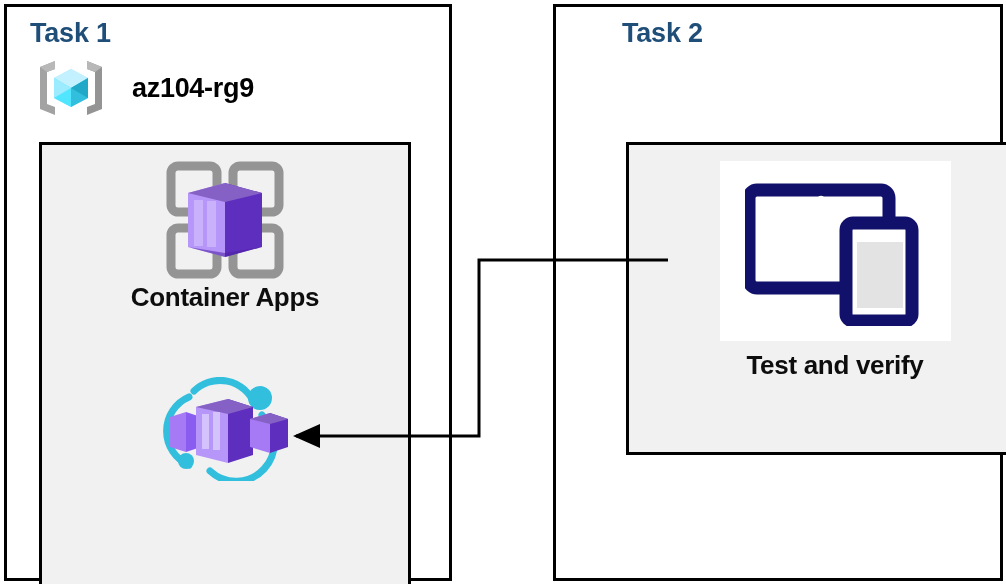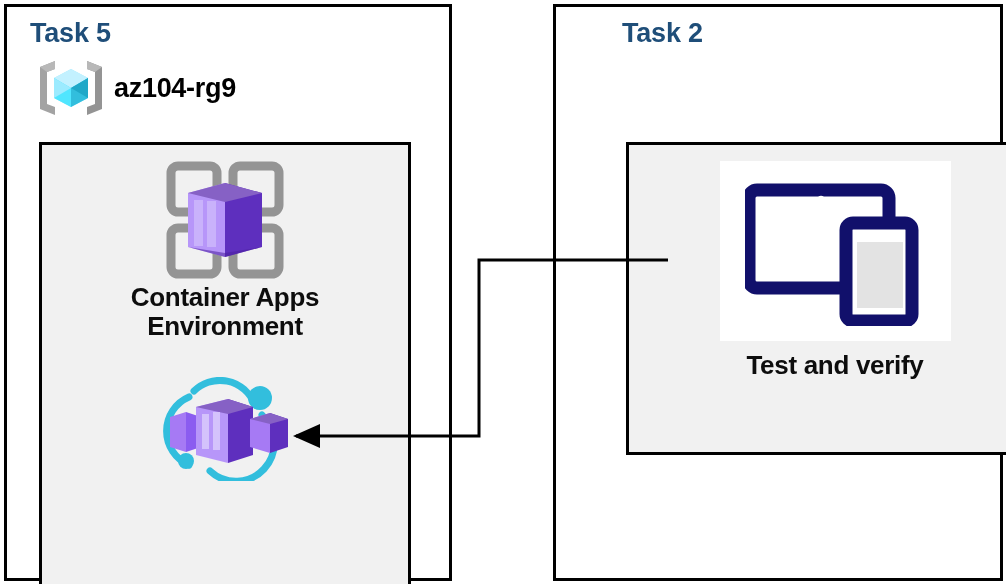--- a/index.html
+++ b/index.html
@@ -39,21 +39,21 @@
   #task1-title { left: 30px;  top: 18px; }
   #task2-title { left: 583px; top: 18px; margin-left: 39px; }
 
   
   #rg-row {
     position: absolute;
     left: 34px;
     top: 57px;
     display: flex;
     align-items: center;
-    gap: 6px;
+    gap: 24px;
   }
   #rg-label {
     font-size: 27px;
     font-weight: bold;
     color: #000000;
     white-space: nowrap;
     letter-spacing: -0.3px;
   }
 
   
@@ -111,21 +111,21 @@
     pointer-events: none;
   }
 </style>
 </head>
 <body>
 
 <div id="canvas">
 
   <div id="task1-panel" class="task-panel"></div>
 
-  <div id="task1-title" class="task-title">Task 5</div>
+  <div id="task1-title" class="task-title">Task 1</div>
 
   <div id="rg-row">
     <span class="icon-wrap">
       <svg width="74" height="62" viewBox="0 0 74 62">
 
         <path d="M21 4 L6 10 L6 52 L21 58 L21 50 L13 47 L13 15 L21 12 Z" fill="#A3A3A3"></path>
         <path d="M21 4 L6 10 L13 15 L21 12 Z" fill="#B8B8B8"></path>
 
         <path d="M53 4 L68 10 L68 52 L53 58 L53 50 L61 47 L61 15 L53 12 Z" fill="#949494"></path>
         <path d="M53 4 L68 10 L61 15 L53 12 Z" fill="#B8B8B8"></path>
@@ -160,21 +160,20 @@
             <path d="M26 36 L63 26 L100 36 L63 45 Z" fill="#8661C5"></path>
 
             <rect x="32" y="43" width="9" height="46" fill="#C9B2FB"></rect>
             <rect x="45" y="44" width="9" height="46" fill="#C9B2FB"></rect>
             <path d="M26 90 L63 100 L100 90 L63 96 Z" fill="#4B1F9E" opacity="0.55"></path>
           </g>
         </svg>
       </div>
       <div class="icon-caption">
         <div>Container Apps</div>
-        <div>Environment</div>
       </div>
     </div>
 
     <div id="ca-group" class="icon-group">
       <div class="icon-wrap">
         <svg width="150" height="104" viewBox="0 0 150 104">
 
           <path d="M39 88 A 37 37 0 0 1 39 20" fill="none" stroke="#32BEDD" stroke-width="7" stroke-linecap="round"></path>
           <path d="M44 14 A 37 37 0 0 1 104 26" fill="none" stroke="#32BEDD" stroke-width="7" stroke-linecap="round"></path>
           <path d="M112 38 A 37 37 0 0 1 60 94" fill="none" stroke="#32BEDD" stroke-width="7" stroke-linecap="round"></path>

